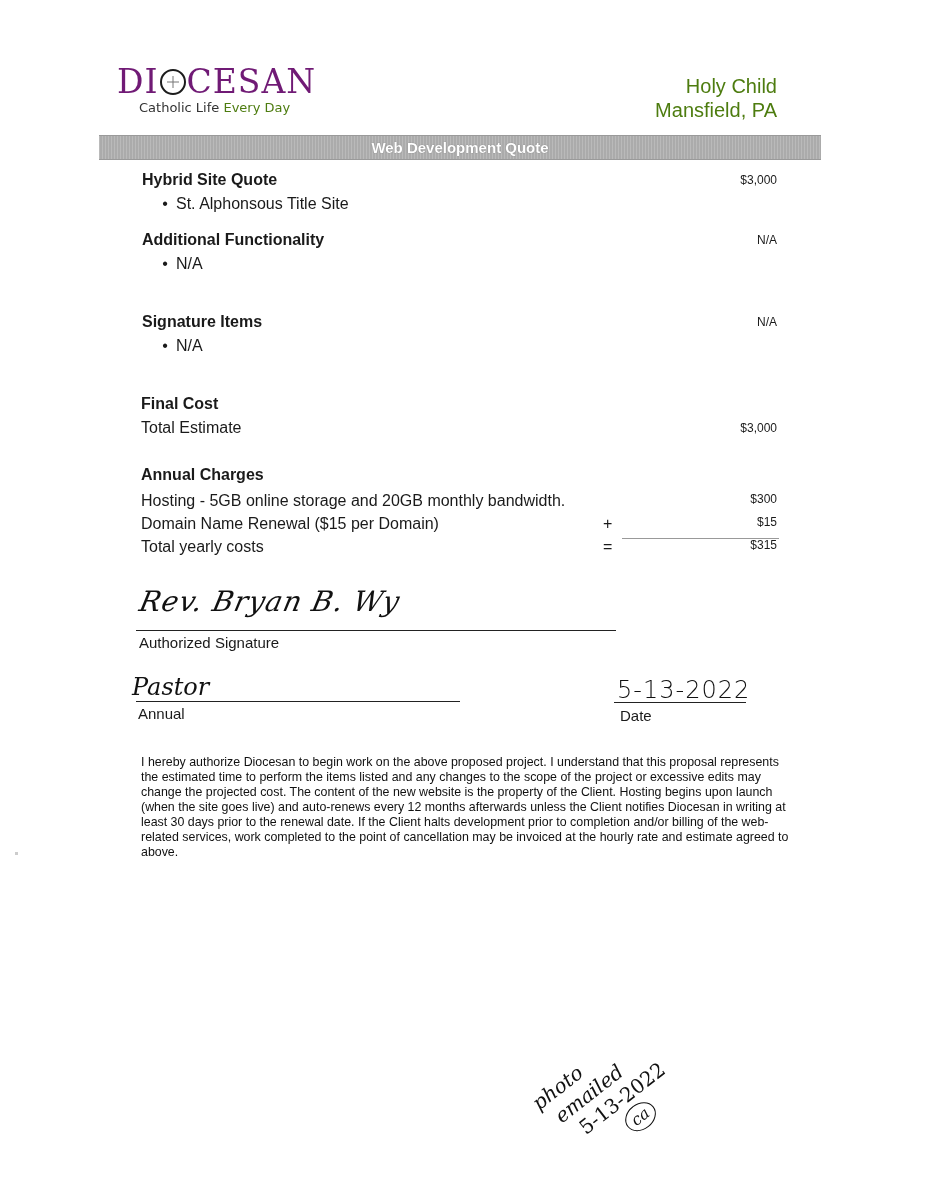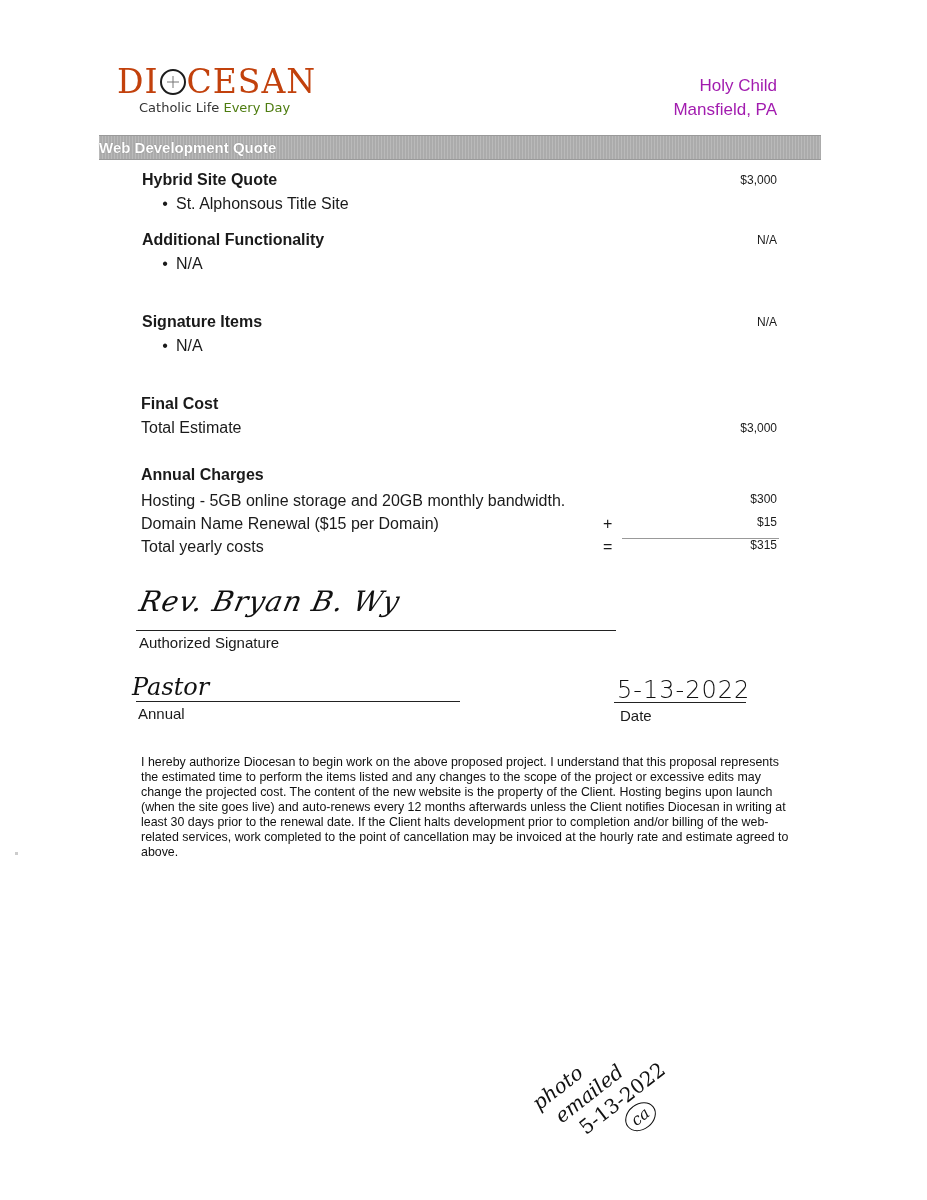--- a/index.html
+++ b/index.html
@@ -1,25 +1,25 @@
 <!DOCTYPE html>
 <html><head>
 <meta charset="utf-8">
 <style>
   html, body { margin: 0; padding: 0; background: #ffffff; }
   body { width: 927px; height: 1200px; position: relative; overflow: hidden; color: #1a1a1a; font-family: "Liberation Sans", sans-serif; }
   .abs { position: absolute; }
-  .logo-word { left: 117px; top: 62px; font-family: "DejaVu Serif", serif; font-size: 33px; letter-spacing: 1px; color: #c2410c; font-weight: normal; }
+  .logo-word { left: 117px; top: 62px; font-family: "DejaVu Serif", serif; font-size: 33px; letter-spacing: 1px; color: #701a75; font-weight: normal; }
   .logo-word .cross-o { display: inline-block; position: relative; width: 26px; height: 26px; border: 2px solid #1c1c1c; border-radius: 50%; vertical-align: -2px; margin: 0 1px; box-sizing: border-box; }
   .logo-word .cross-o::before { content: ""; position: absolute; left: 50%; top: 5px; bottom: 5px; width: 1px; background: #777; transform: translateX(-50%); }
   .logo-word .cross-o::after { content: ""; position: absolute; top: 50%; left: 5px; right: 5px; height: 1px; background: #777; transform: translateY(-50%); }
   .logo-tag { left: 139px; top: 100px; font-size: 13px; color: #333; font-family: "DejaVu Sans", sans-serif; }
   .logo-tag .light { color: #4d7c0f; }
-  .client { right: 150px; top: 74px; text-align: right; font-size: 17px; line-height: 24px; color: #a21caf; }
-  .banner { left: 99px; top: 135px; width: 722px; height: 23px; background: #b4b4b4; background-image: repeating-linear-gradient(90deg, rgba(255,255,255,0.08) 0 1px, rgba(0,0,0,0.05) 1px 3px); border-top: 1px solid #9a9a9a; border-bottom: 1px solid #9a9a9a; }
+  .client { right: 150px; top: 74px; text-align: right; font-size: 20px; line-height: 24px; color: #4d7c0f; }
+  .banner { left: 99px; top: 135px; width: 722px; height: 23px; background: #b4b4b4; background-image: repeating-linear-gradient(90deg, rgba(255,255,255,0.08) 0 1px, rgba(0,0,0,0.05) 1px 3px); border-top: 1px solid #9a9a9a; border-bottom: 1px solid #9a9a9a; text-align: center; }
   .banner span { color: #ffffff; font-weight: bold; font-size: 15px; line-height: 23px; text-shadow: 0 0 1px #666; }
   .h { font-weight: bold; font-size: 16px; }
   .t { font-size: 16px; }
   .amt { right: 150px; text-align: right; font-size: 12px; }
   .bullet { font-size: 16px; }
   .bullet::before { content: "•"; display: inline-block; width: 14px; margin-right: 4px; text-align: center; }
   .rule { height: 1px; background: #222; }
   .sum-rule { left: 622px; top: 538px; width: 157px; height: 1px; background: #999; }
   .label-sm { font-size: 15px; }
   .para { left: 141px; top: 755px; width: 650px; font-size: 12.4px; line-height: 15px; color: #111; }

